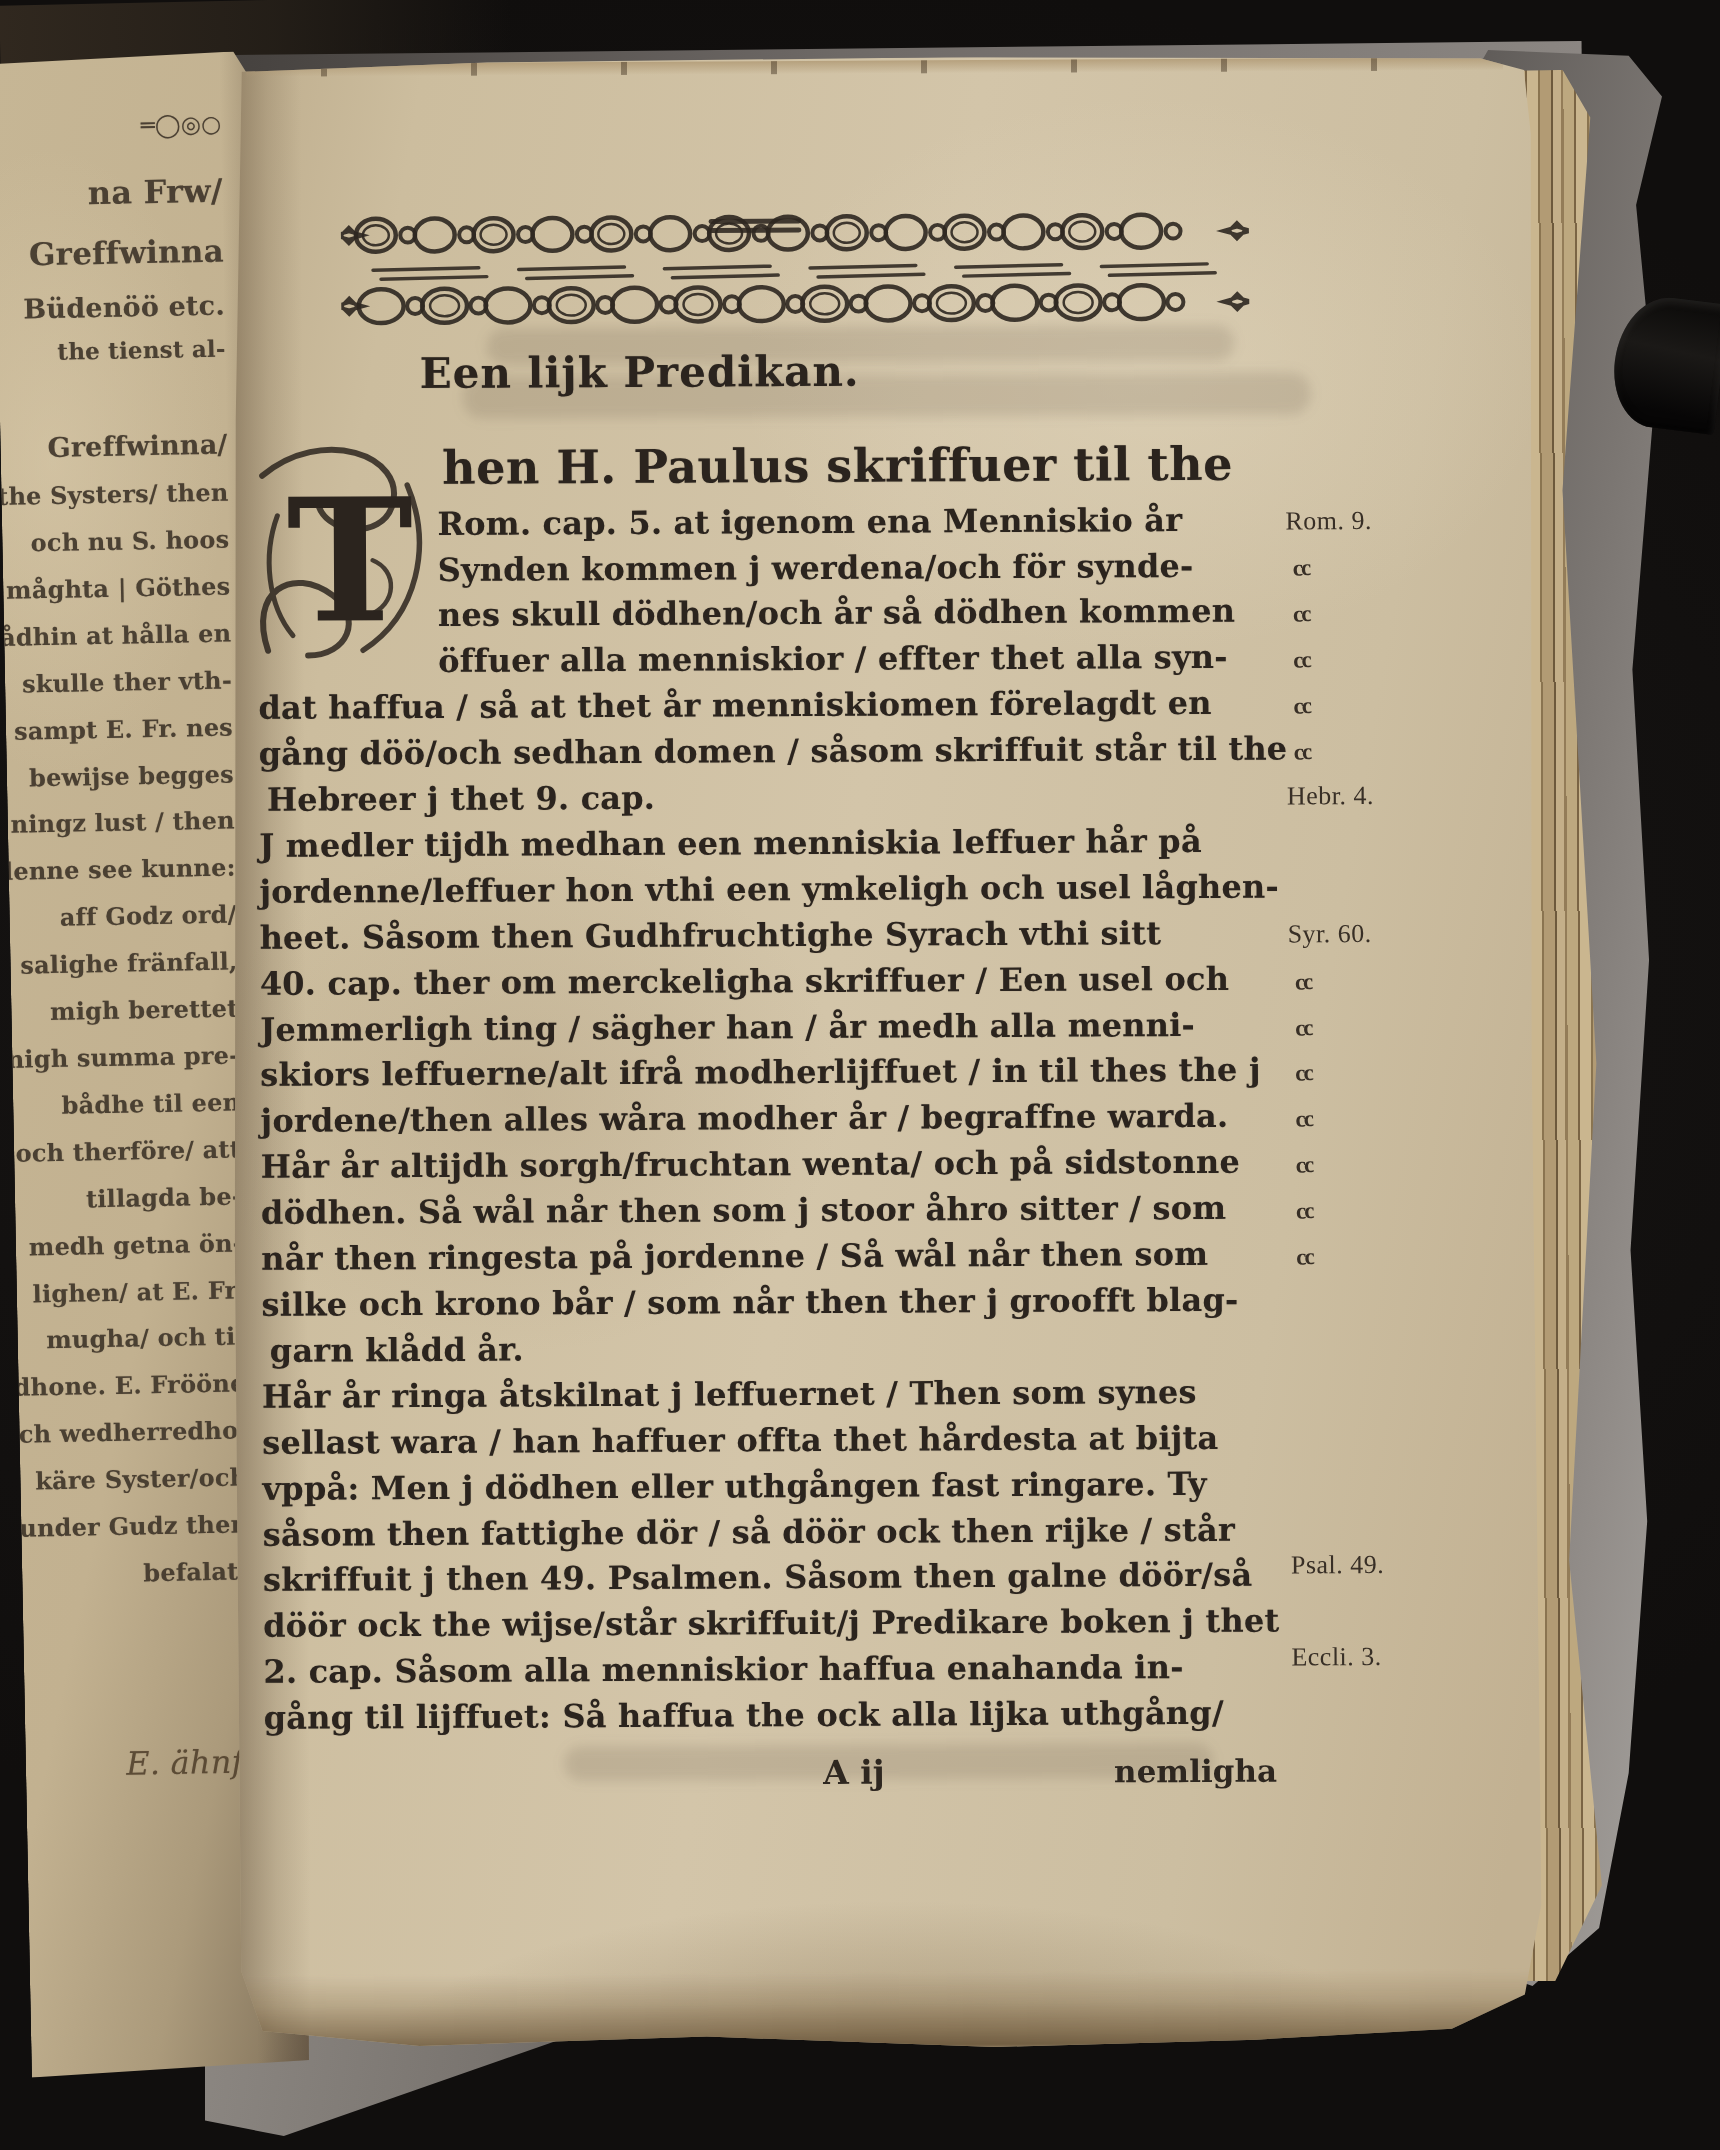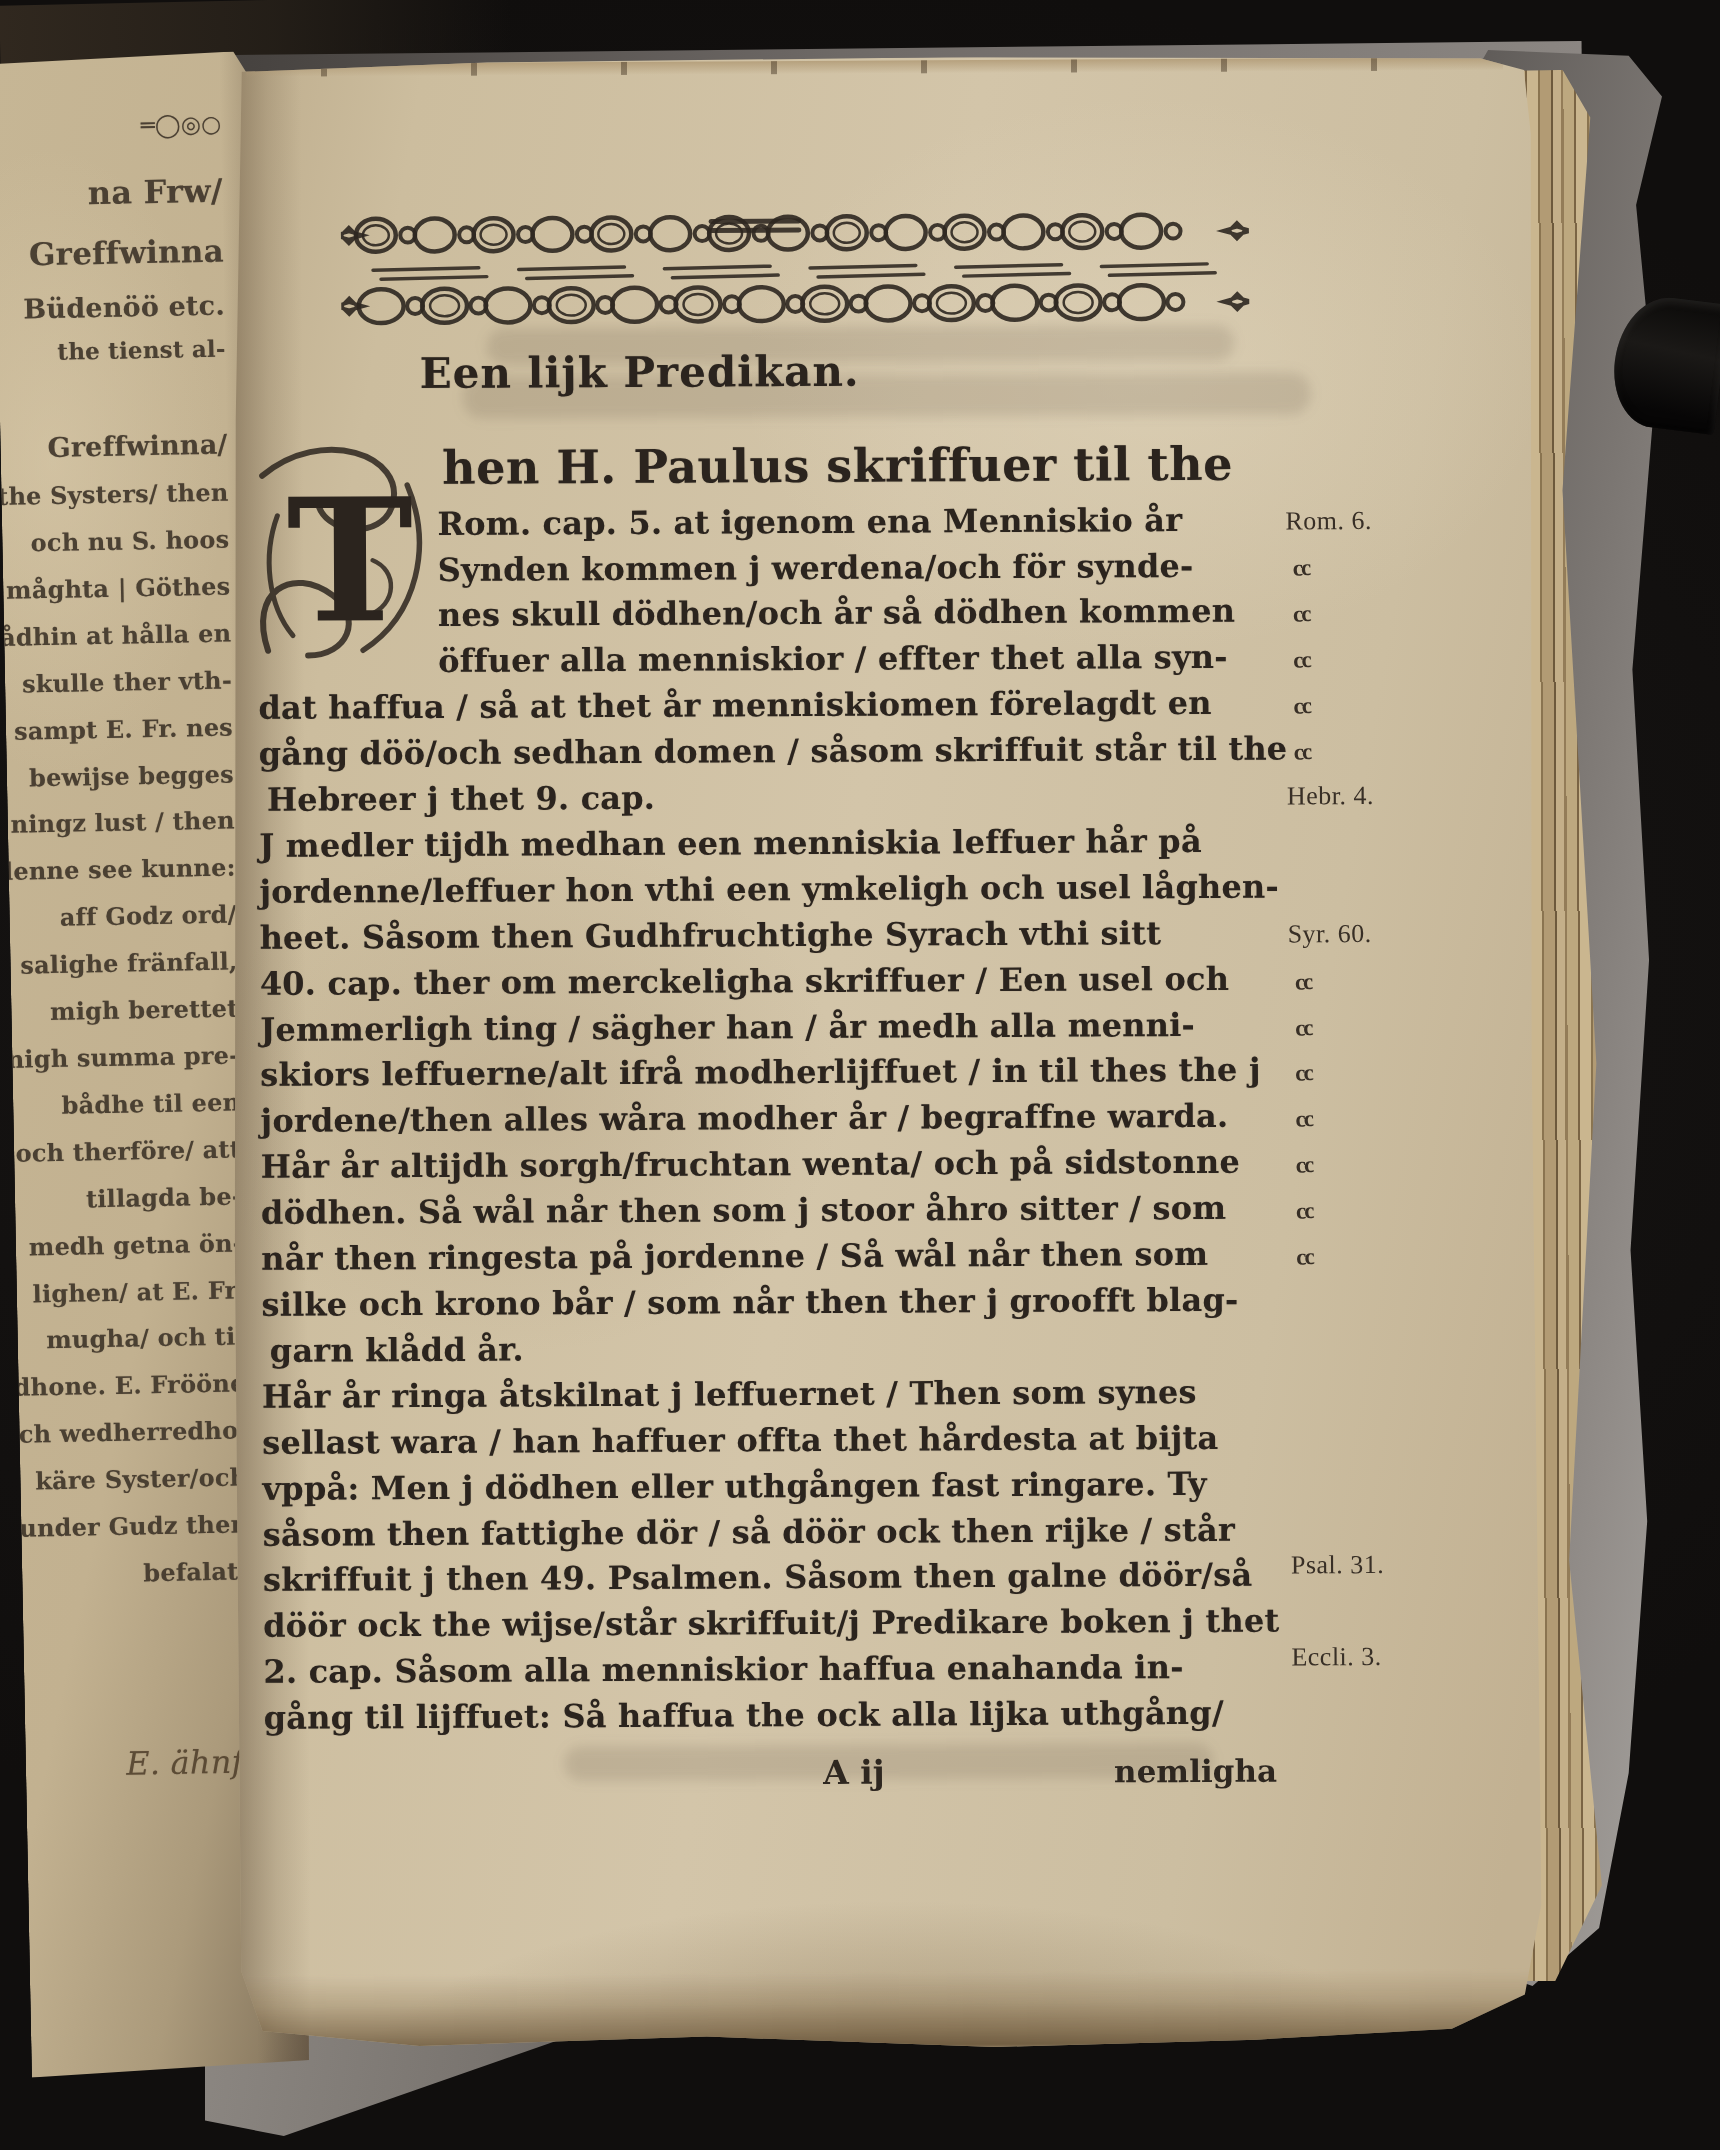--- a/index.html
+++ b/index.html
@@ -268,24 +268,24 @@
     <div class="bl sh" style="top:1274px">garn klådd år.</div>
     <div class="bl" style="top:1320px">Hår år ringa åtskilnat j leffuernet / Then som synes</div>
     <div class="bl" style="top:1366px">sellast wara / han haffuer offta thet hårdesta at bijta</div>
     <div class="bl" style="top:1412px">vppå:  Men j dödhen eller uthgången fast ringare.  Ty</div>
     <div class="bl" style="top:1458px">såsom then fattighe dör / så döör ock then rijke / står</div>
     <div class="bl" style="top:1503px">skriffuit j then 49. Psalmen. Såsom then galne döör/så</div>
     <div class="bl" style="top:1549px">döör ock the wijse/står skriffuit/j Predikare boken j thet</div>
     <div class="bl" style="top:1595px">2. cap.  Såsom alla menniskior haffua enahanda in-</div>
     <div class="bl" style="top:1641px">gång til lijffuet:  Så haffua the ock alla lijka uthgång/</div>
 
-    <div class="mn" style="top:453px">Rom. 6.</div>
+    <div class="mn" style="top:453px">Rom. 9.</div>
     <div class="mn" style="top:728px">Hebr. 4.</div>
     <div class="mn" style="top:866px">Syr. 60.</div>
-    <div class="mn" style="top:1497px">Psal. 31.</div>
+    <div class="mn" style="top:1497px">Psal. 49.</div>
     <div class="mn" style="top:1589px">Eccli. 3.</div>
 
     <div class="qm" style="top:501px">cc</div>
     <div class="qm" style="top:547px">cc</div>
     <div class="qm" style="top:593px">cc</div>
     <div class="qm" style="top:639px">cc</div>
     <div class="qm" style="top:685px">cc</div>
     <div class="qm" style="top:915px">cc</div>
     <div class="qm" style="top:961px">cc</div>
     <div class="qm" style="top:1006px">cc</div>

